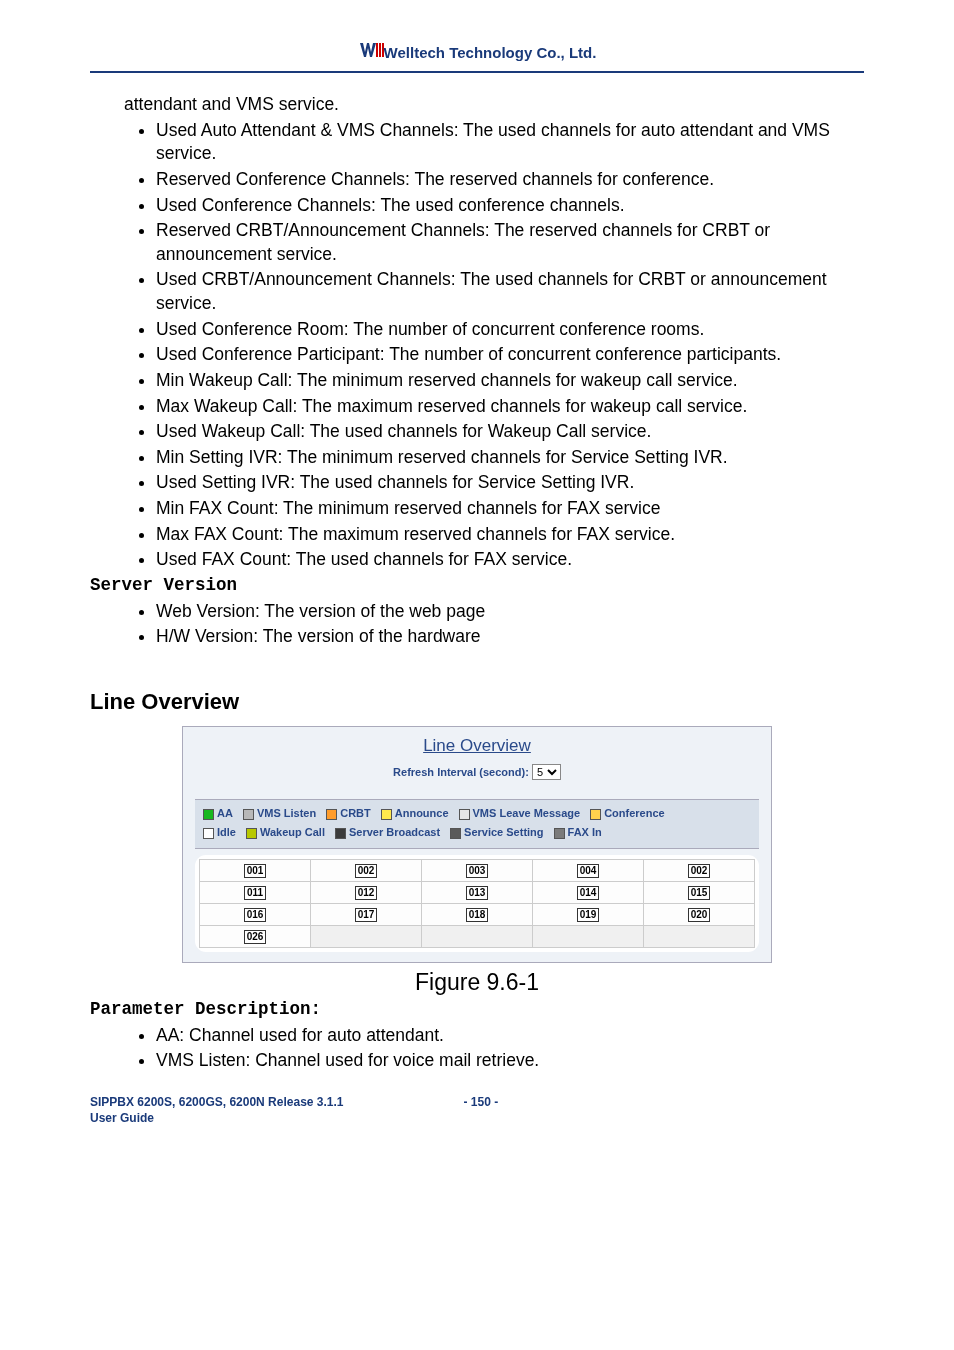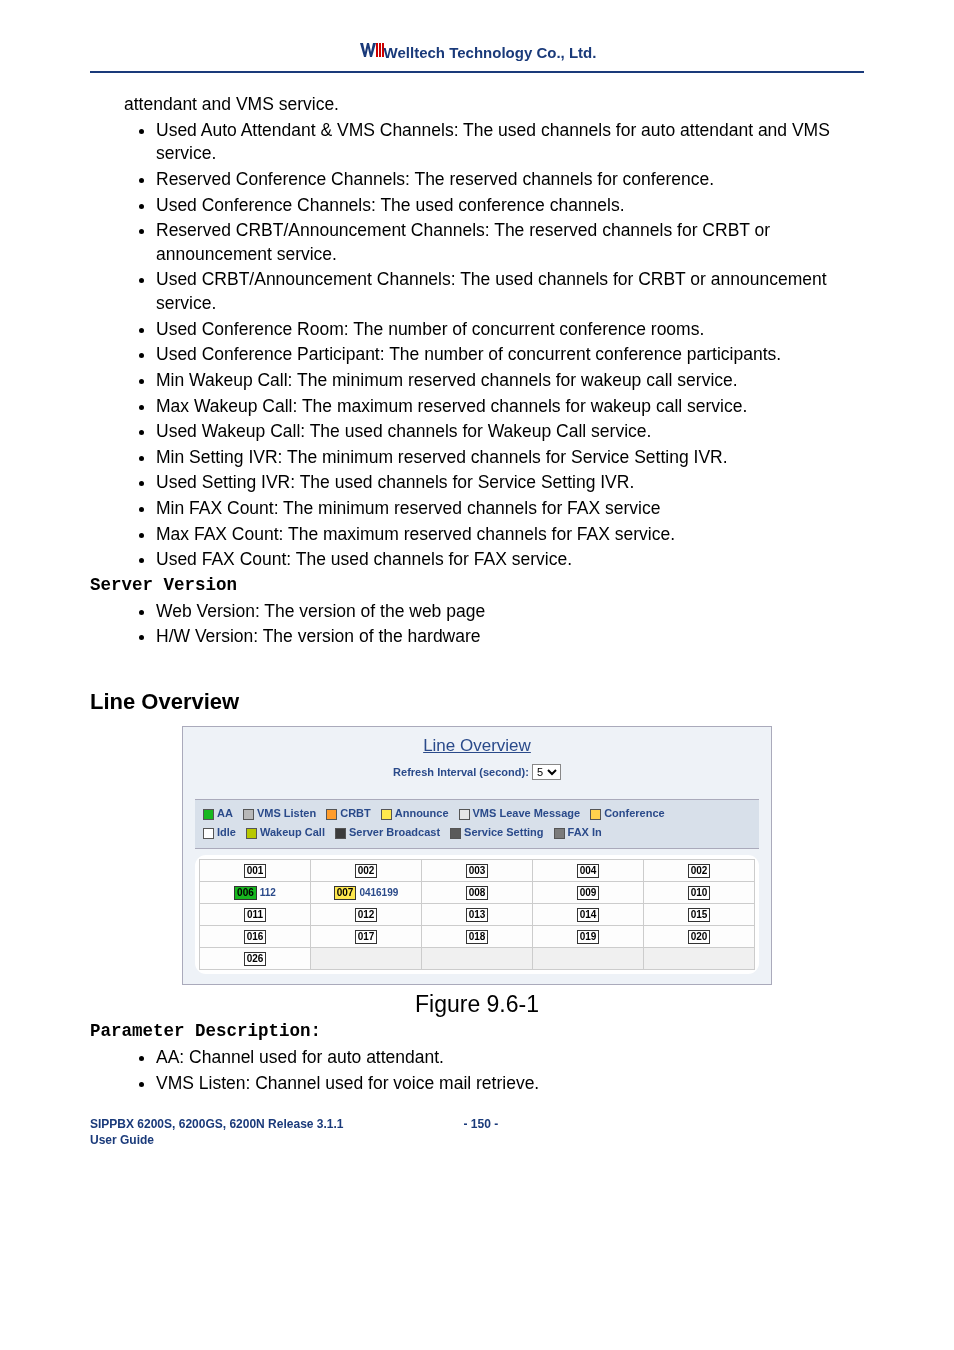--- a/index.html
+++ b/index.html
@@ -259,27 +259,20 @@
           <table class="cells">
             <tbody id="cells-body">
                 <tr>
                   <td><span class="chip chip-idle">001</span></td>
                   <td><span class="chip chip-idle">002</span></td>
                   <td><span class="chip chip-idle">003</span></td>
                   <td><span class="chip chip-idle">004</span></td>
                   <td><span class="chip chip-idle">002</span></td>
                 </tr>
                 <tr>
-                  <td><span class="chip chip-aa">006</span><span class="cell-sub">112</span></td>
-                  <td><span class="chip chip-ann">007</span><span class="cell-sub">0416199</span></td>
-                  <td><span class="chip chip-idle">008</span></td>
-                  <td><span class="chip chip-idle">009</span></td>
-                  <td><span class="chip chip-idle">010</span></td>
-                </tr>
-                <tr>
                   <td><span class="chip chip-idle">011</span></td>
                   <td><span class="chip chip-idle">012</span></td>
                   <td><span class="chip chip-idle">013</span></td>
                   <td><span class="chip chip-idle">014</span></td>
                   <td><span class="chip chip-idle">015</span></td>
                 </tr>
                 <tr>
                   <td><span class="chip chip-idle">016</span></td>
                   <td><span class="chip chip-idle">017</span></td>
                   <td><span class="chip chip-idle">018</span></td>

